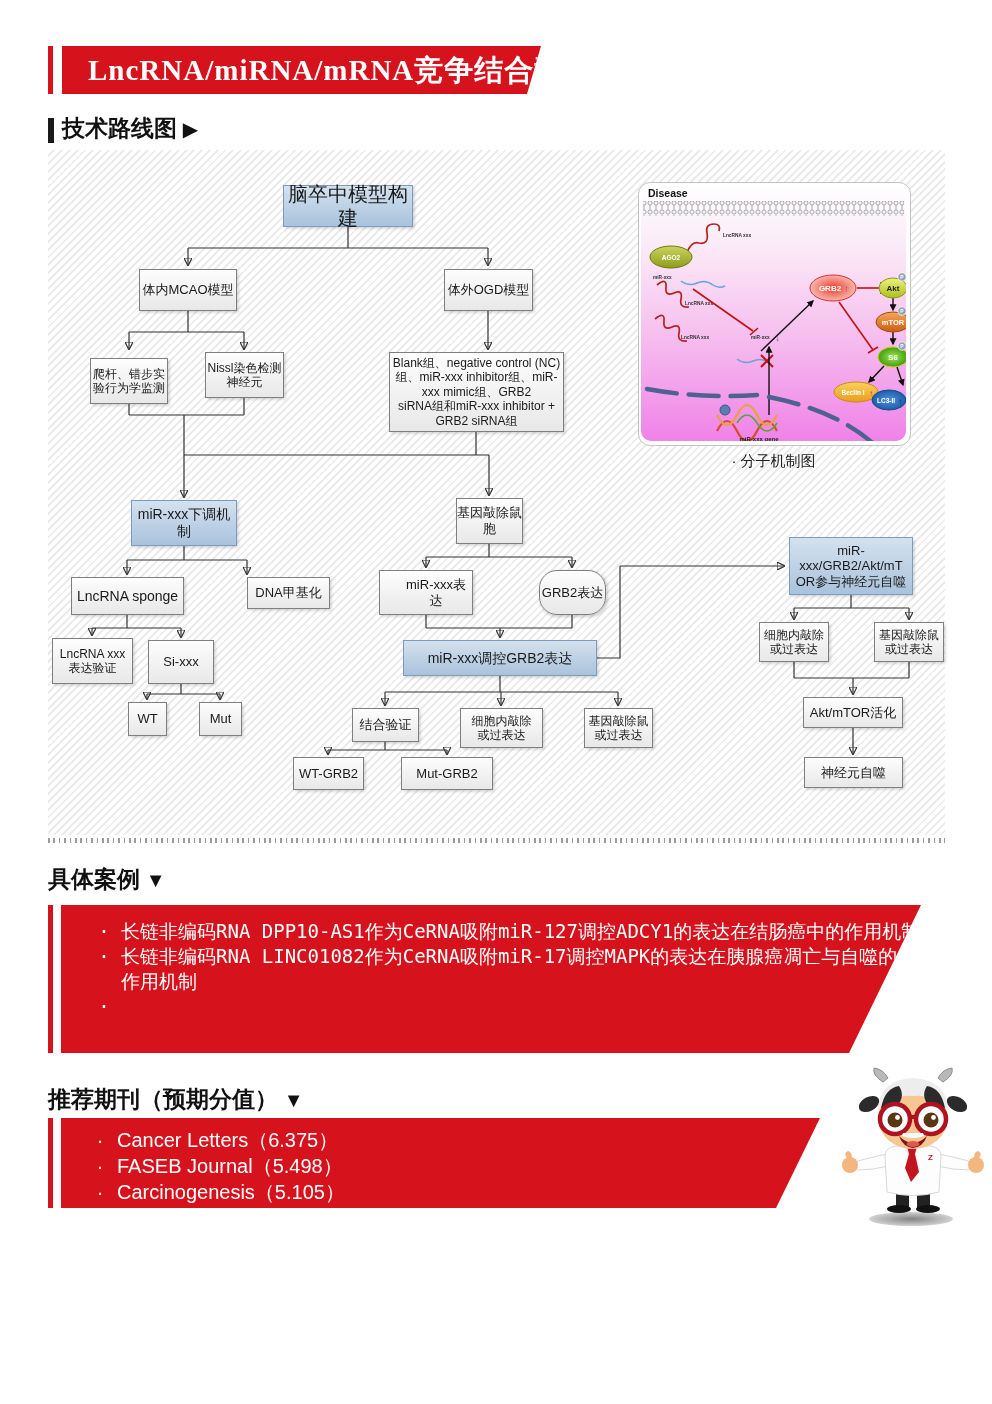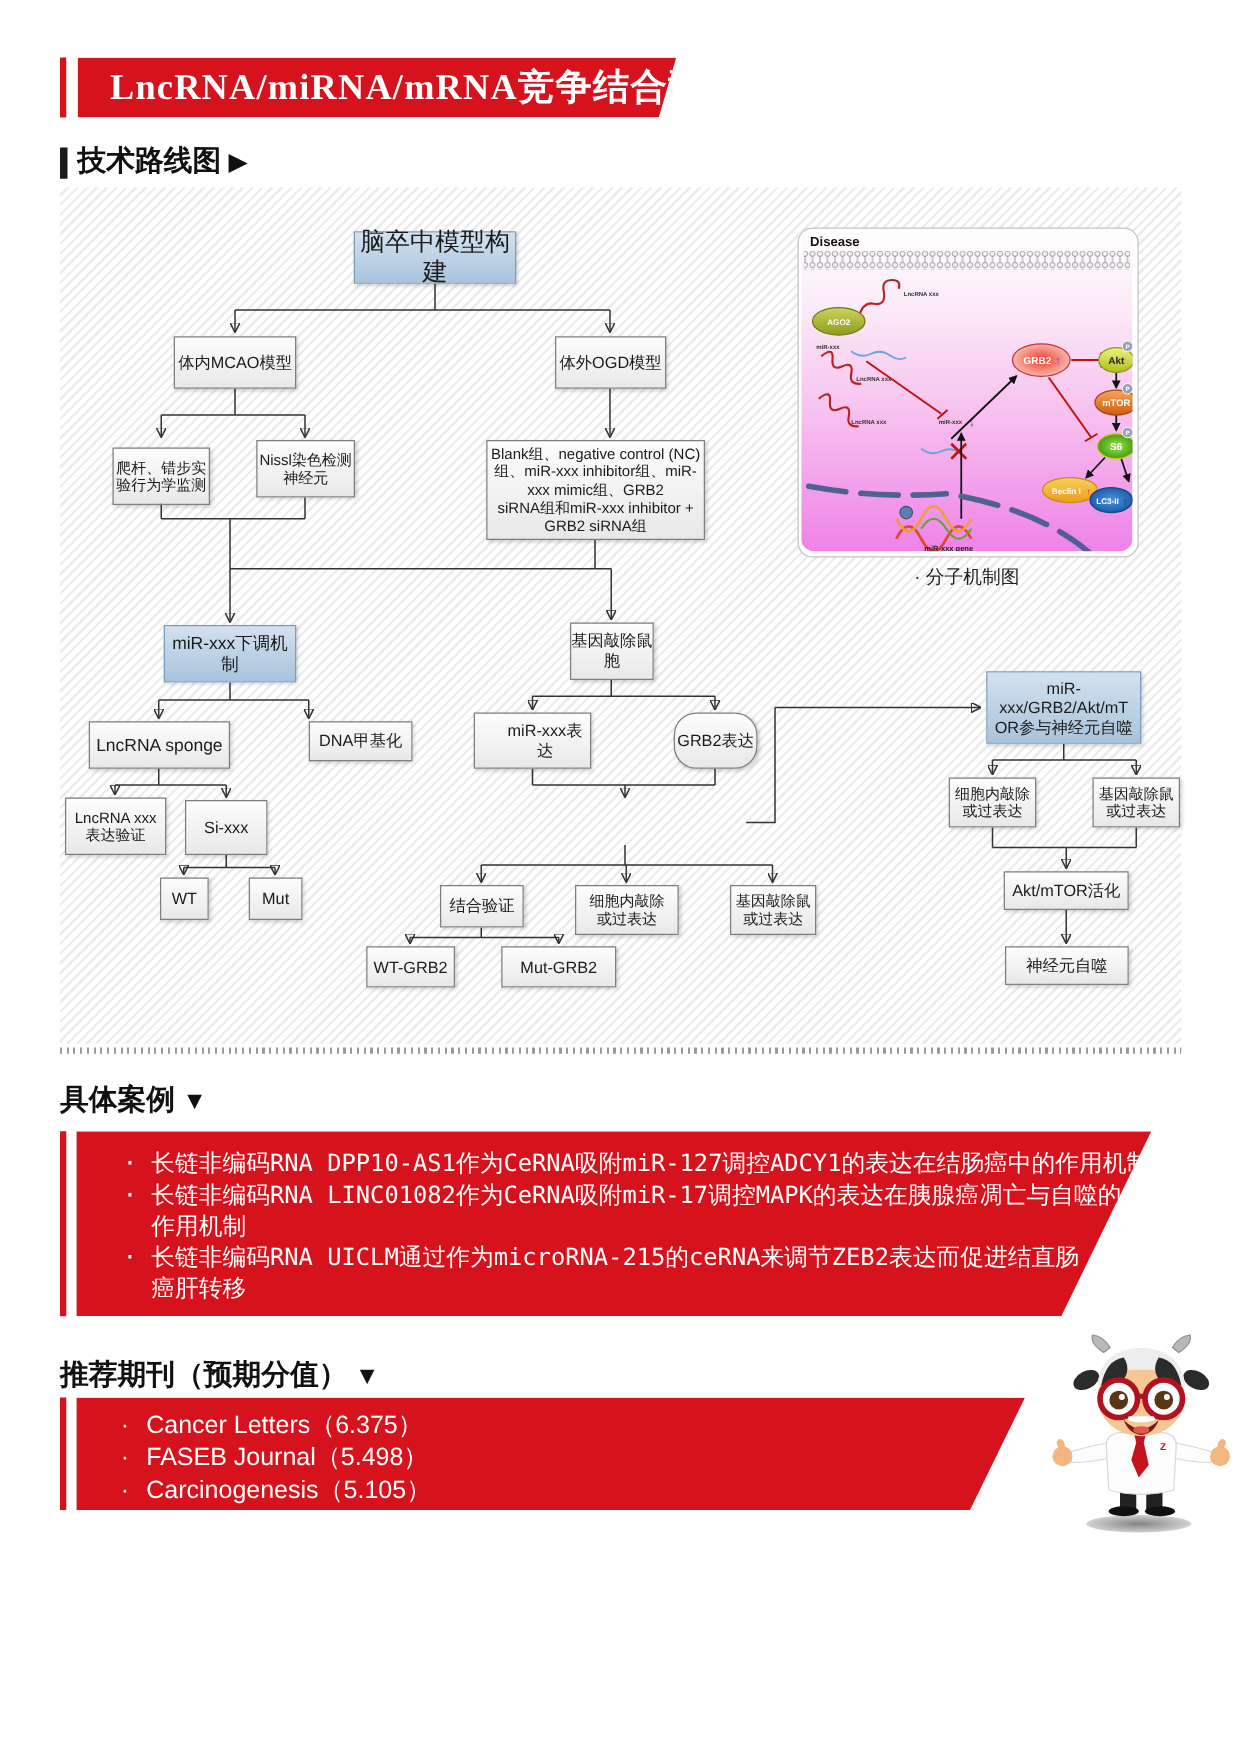--- a/index.html
+++ b/index.html
@@ -119,20 +119,21 @@
     <div class="fnode blue f14" style="left:83px;top:350px;width:106px;height:46px;">miR-xxx下调机制</div>
     <div class="fnode" style="left:408px;top:348px;width:67px;height:46px;">基因敲除鼠
 胞</div>
     <div class="fnode f14" style="left:23px;top:427px;width:113px;height:38px;">LncRNA sponge</div>
     <div class="fnode" style="left:158px;top:427px;width:83px;height:32px;margin-left:41px;">DNA甲基化</div>
     <div class="fnode" style="left:331px;top:420px;width:94px;height:45px;padding-left:20px;">miR-xxx表达</div>
     <div class="fnode" style="left:491px;top:420px;width:67px;height:45px;border-radius:18px;">GRB2表达</div>
     <div class="fnode s12" style="left:4px;top:488px;width:81px;height:46px;">LncRNA xxx
 表达验证</div>
     <div class="fnode" style="left:100px;top:490px;width:66px;height:44px;">Si-xxx</div>
+    <div class="fnode blue f14" style="left:355px;top:490px;width:194px;height:36px;">miR-xxx调控GRB2表达</div>
     <div class="fnode" style="left:80px;top:552px;width:39px;height:34px;">WT</div>
     <div class="fnode" style="left:151px;top:552px;width:43px;height:34px;">Mut</div>
     <div class="fnode" style="left:304px;top:558px;width:67px;height:34px;">结合验证</div>
     <div class="fnode s12" style="left:412px;top:558px;width:83px;height:40px;">细胞内敲除
 或过表达</div>
     <div class="fnode s12" style="left:536px;top:558px;width:69px;height:40px;">基因敲除鼠
 或过表达</div>
     <div class="fnode" style="left:245px;top:607px;width:71px;height:33px;">WT-GRB2</div>
     <div class="fnode" style="left:353px;top:607px;width:92px;height:33px;">Mut-GRB2</div>
     <div class="fnode blue" style="left:741px;top:387px;width:124px;height:58px;">miR-
@@ -285,22 +286,20 @@
       <span class="blt">·</span>
       <span class="txt">长链非编码RNA DPP10-AS1作为CeRNA吸附miR-127调控ADCY1的表达在结肠癌中的作用机制</span>
     </div>
     <div class="case-item">
       <span class="blt">·</span>
       <span class="txt">长链非编码RNA LINC01082作为CeRNA吸附miR-17调控MAPK的表达在胰腺癌凋亡与自噬的
 作用机制</span>
     </div>
     <div class="case-item">
       <span class="blt">·</span>
-      <span class="txt">长链非编码RNA UICLM通过作为microRNA-215的ceRNA来调节ZEB2表达而促进结直肠
-癌肝转移</span>
     </div>
   </div>
 
   <div class="sec-head" style="left:48px;top:1084px;">
     <span>推荐期刊（预期分值）</span>
     <span class="tri">▼</span>
   </div>
 
   <div class="accent-bar" style="left:48px;top:1118px;width:5px;height:90px;"></div>
   <div class="journal-banner">

